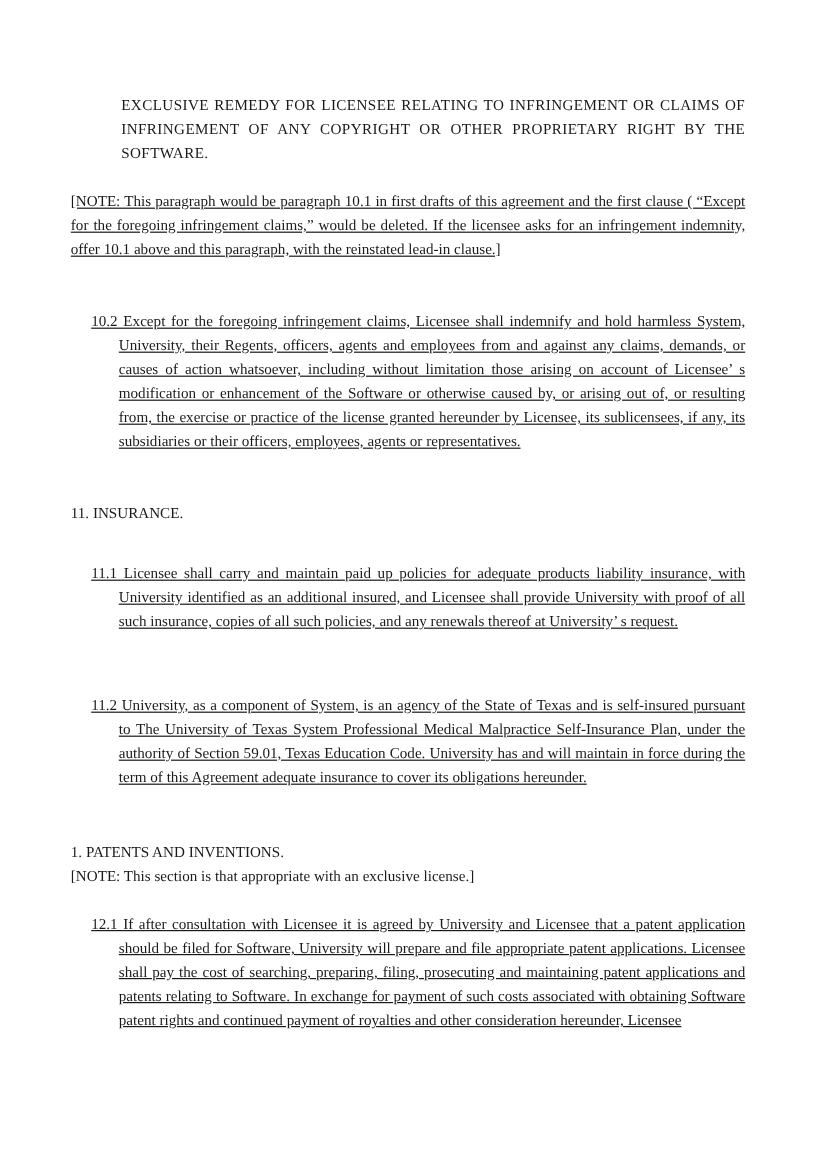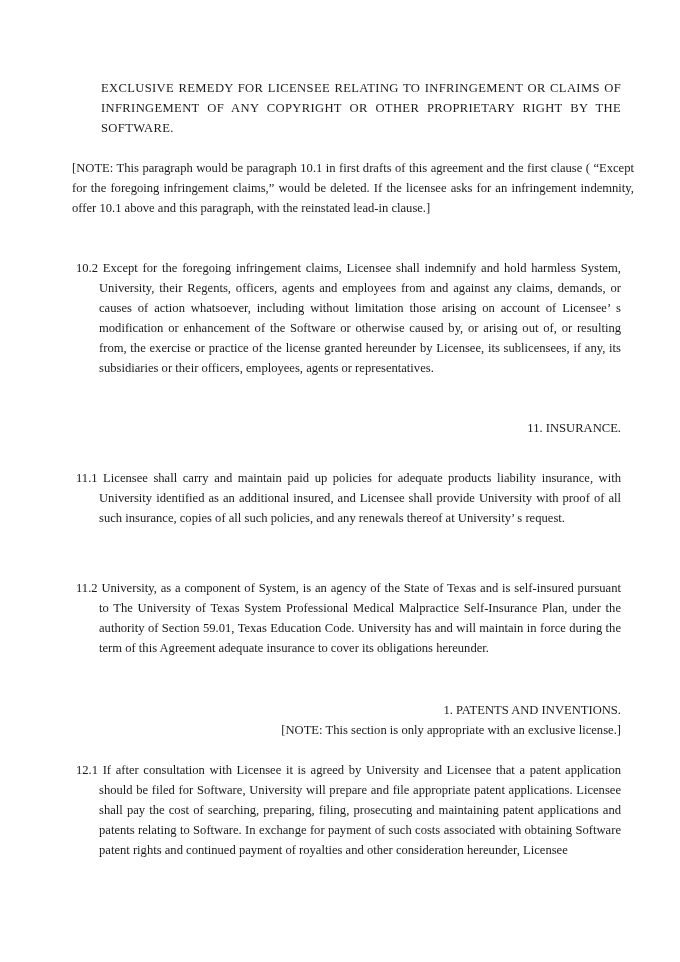--- a/index.html
+++ b/index.html
@@ -4,39 +4,39 @@
   <style>
     html, body { margin: 0; padding: 0; background: #ffffff; }
     body { width: 680px; height: 962px; position: relative; overflow: hidden; }
     .page {
       position: absolute; left: 0; top: 0; width: 680px; height: 962px;
       font-family: "Liberation Serif", "DejaVu Serif", serif;
       font-size: 12.6px; color: #1a1a1a; line-height: 20px;
     }
     .blk { position: absolute; text-align: justify; }
     .caps { left: 101px; width: 520px; top: 78px; letter-spacing: 0.35px; text-align-last: left; }
-    .note1 { left: 72px; width: 562px; top: 158px; }
+    .note1 { left: 59px; width: 562px; top: 158px; text-decoration: underline; }
     .clause { left: 76px; width: 545px; text-indent: 0; padding-left: 23px; box-sizing: border-box; }
-    .left { left: 59px; width: 562px; text-align: right; }
+    .left { left: 59px; width: 562px; text-align: left; }
     p { margin: 0; }
-    .hang { text-indent: -23px; }
+    .hang { text-indent: -23px; text-decoration: underline; }
   </style>
 </head>
 <body>
 
 <div class="page">
   <p class="blk caps">EXCLUSIVE REMEDY FOR LICENSEE RELATING TO INFRINGEMENT OR CLAIMS OF INFRINGEMENT OF ANY COPYRIGHT OR OTHER PROPRIETARY RIGHT BY THE SOFTWARE.</p>
 
   <p class="blk note1">[NOTE: This paragraph would be paragraph 10.1 in first drafts of this agreement and the first clause ( “Except for the foregoing infringement claims,” would be deleted. If the licensee asks for an infringement indemnity, offer 10.1 above and this paragraph, with the reinstated lead-in clause.]</p>
 
   <p class="blk clause hang" style="top:258px; padding-left:23px; left:76px; width:545px;">10.2 Except for the foregoing infringement claims, Licensee shall indemnify and hold harmless System, University, their Regents, officers, agents and employees from and against any claims, demands, or causes of action whatsoever, including without limitation those arising on account of Licensee’ s modification or enhancement of the Software or otherwise caused by, or arising out of, or resulting from, the exercise or practice of the license granted hereunder by Licensee, its sublicensees, if any, its subsidiaries or their officers, employees, agents or representatives.</p>
 
   <p class="blk left" style="top:418px;">11. INSURANCE.</p>
 
   <p class="blk clause hang" style="top:468px; padding-left:23px; left:76px; width:545px;">11.1 Licensee shall carry and maintain paid up policies for adequate products liability insurance, with University identified as an additional insured, and Licensee shall provide University with proof of all such insurance, copies of all such policies, and any renewals thereof at University’ s request.</p>
 
   <p class="blk clause hang" style="top:578px; padding-left:23px; left:76px; width:545px;">11.2 University, as a component of System, is an agency of the State of Texas and is self-insured pursuant to The University of Texas System Professional Medical Malpractice Self-Insurance Plan, under the authority of Section 59.01, Texas Education Code. University has and will maintain in force during the term of this Agreement adequate insurance to cover its obligations hereunder.</p>
 
   <p class="blk left" style="top:700px;">1. PATENTS AND INVENTIONS.</p>
-  <p class="blk left" style="top:720px;">[NOTE: This section is only appropriate with an exclusive license.]</p>
+  <p class="blk left" style="top:720px;">[NOTE: This section is that appropriate with an exclusive license.]</p>
 
   <p class="blk clause hang" style="top:760px; padding-left:23px; left:76px; width:545px;">12.1 If after consultation with Licensee it is agreed by University and Licensee that a patent application should be filed for Software, University will prepare and file appropriate patent applications. Licensee shall pay the cost of searching, preparing, filing, prosecuting and maintaining patent applications and patents relating to Software. In exchange for payment of such costs associated with obtaining Software patent rights and continued payment of royalties and other consideration hereunder, Licensee</p>
 </div>
 
 </body></html>

